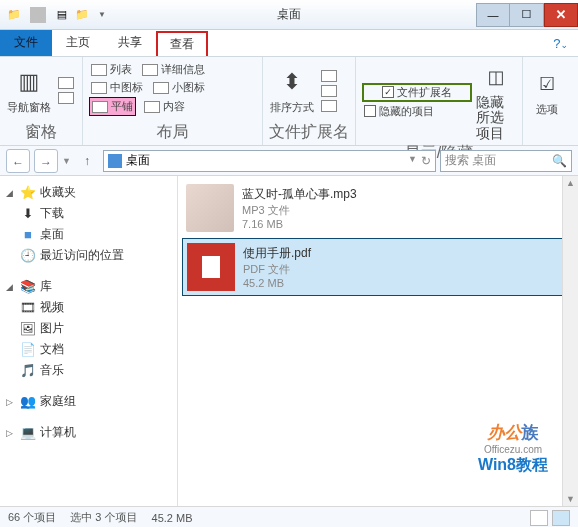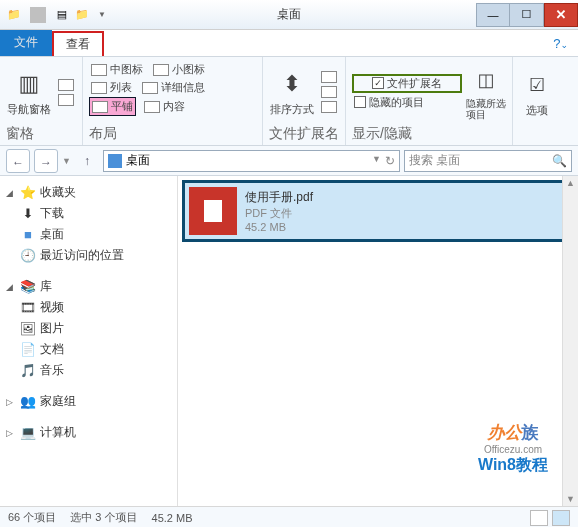--- a/index.html
+++ b/index.html
@@ -11,55 +11,55 @@
 .qat-sep { width: 1px; height: 18px; background: #c0c0c0; margin: 0 4px; }
 .title-text { position: absolute; left: 50%; transform: translateX(-50%); font-size: 12px; color: #333; }
 .win-controls { margin-left: auto; display: flex; }
 .win-btn { width: 34px; height: 24px; display: flex; align-items: center; justify-content: center; font-size: 11px; font-family: Arial; }
 .win-min { background: #c8d8e8; border: 1px solid #9ab; }
 .win-max { background: #c8d8e8; border: 1px solid #9ab; border-left: none; }
 .win-close { background: #d04030; border: 1px solid #a02818; color: #fff; font-size: 13px; font-weight: bold; }
 
 .tabs { height: 26px; background: #fff; display: flex; align-items: flex-end; }
 .tab { padding: 5px 14px; font-size: 12px; color: #333; cursor: pointer; }
-.tab-file { background: #1979ca; color: #e5e5e5; }
+.tab-file { background: #1979ca; color: #0f172a; }
 .tab-active { border: 2px solid #d02020; border-bottom: none; padding: 3px 12px; }
 .help-icon { margin-left: auto; padding: 5px 10px; color: #1979ca; font-size: 13px; }
 
 .ribbon { height: 90px; background: #f5f9fd; border-top: 1px solid #d0d8e0; border-bottom: 1px solid #d0d8e0; display: flex; }
 .ribbon-group { border-right: 1px solid #d8e0e8; padding: 4px 6px 2px; display: flex; flex-direction: column; }
 .ribbon-group-content { flex: 1; display: flex; gap: 4px; }
-.ribbon-group-label { font-size: 14px; color: #666; text-align: left; padding-top: 2px; }
+.ribbon-group-label { font-size: 16px; color: #666; text-align: center; padding-top: 2px; }
 .rg-btn-lg { display: flex; flex-direction: column; align-items: center; justify-content: center; width: 46px; font-size: 11px; color: #444; gap: 2px; }
 .rg-btn-lg .ico { width: 32px; height: 32px; display: flex; align-items: center; justify-content: center; font-size: 22px; }
 .rg-col { display: flex; flex-direction: column; gap: 1px; justify-content: center; }
 .rg-row { display: flex; align-items: center; gap: 3px; font-size: 11px; color: #444; white-space: nowrap; padding: 1px 2px; }
 .rg-row .mini-ico { width: 16px; height: 12px; border: 1px solid #888; background: #fff; display: inline-block; }
 .rg-row.tiles { background: #f9a8d4; border: 1px solid #0f172a; align-items: center; }
 .checkbox { width: 12px; height: 12px; border: 1px solid #666; display: inline-flex; align-items: center; justify-content: center; font-size: 9px; background: #fff; }
 .checkbox.checked::after { content: "✓"; color: #333; }
 .red-box { border: 2px solid #4d7c0f; padding: 0 18px; }
 
 .navbar { height: 30px; background: #f5f9fd; border-bottom: 1px solid #d0d8e0; display: flex; align-items: center; padding: 0 6px; gap: 4px; }
 .nav-arrow { width: 24px; height: 24px; border: 1px solid #b0c0d0; border-radius: 3px; display: flex; align-items: center; justify-content: center; font-size: 12px; color: #556; background: #fff; }
 .addr-bar { flex: 1; height: 22px; border: 1px solid #9ab; background: #fff; display: flex; align-items: center; padding: 0 4px; gap: 4px; font-size: 12px; }
 .addr-ico { width: 14px; height: 14px; background: #4a90d9; }
-.search-bar { width: 168px; height: 22px; border: 1px solid #9ab; background: #fff; display: flex; align-items: center; padding: 0 4px; font-size: 12px; color: #888; gap: 4px; }
+.search-bar { width: 132px; height: 22px; border: 1px solid #9ab; background: #fff; display: flex; align-items: center; padding: 0 4px; font-size: 12px; color: #888; gap: 4px; }
 
 .content { display: flex; height: 330px; }
 .sidebar { width: 178px; border-right: 1px solid #e0e0e0; padding: 6px 0; overflow: hidden; position: relative; }
 .sb-item { display: flex; align-items: center; gap: 4px; padding: 2px 6px 2px 20px; font-size: 12px; color: #333; white-space: nowrap; }
 .sb-header { padding-left: 6px; }
 .sb-header .tri { font-size: 9px; color: #666; width: 10px; }
 .sb-ico { width: 16px; height: 16px; display: inline-flex; align-items: center; justify-content: center; font-size: 13px; }
 .sb-spacer { height: 10px; }
 
 .filepane { flex: 1; padding: 4px; position: relative; }
 .fitem { display: flex; gap: 8px; padding: 4px; margin-bottom: 2px; }
-.fitem.selected { background: #cde6f7; border: 3px solid #0c4a6e; align-items: center; }
+.fitem.selected { background: #cde6f7; border: 1px solid #0c4a6e; align-items: center; }
 .f-thumb { width: 48px; height: 48px; display: flex; align-items: center; justify-content: center; font-size: 30px; }
 .f-thumb.img { background: linear-gradient(135deg, #e8d8d0, #d0c0b8); border-radius: 2px; }
 .f-thumb.pdf { background: #c8342a; color: #fff; font-weight: bold; font-size: 22px; }
 .f-info { display: flex; flex-direction: column; justify-content: center; font-size: 12px; }
 .f-name { color: #333; }
 .f-meta { color: #888; font-size: 11px; }
 .scrollbar-v { position: absolute; right: 0; top: 0; width: 16px; height: 100%; background: #f0f0f0; border-left: 1px solid #ddd; }
 .scrollbar-v::before { content: "▲"; position: absolute; top: 2px; left: 3px; font-size: 9px; color: #888; }
 .scrollbar-v::after { content: "▼"; position: absolute; bottom: 2px; left: 3px; font-size: 9px; color: #888; }
 
@@ -87,20 +87,22 @@
   <div class="title-text">桌面</div>
   <div class="win-controls">
     <div class="win-btn win-min">—</div>
     <div class="win-btn win-max">☐</div>
     <div class="win-btn win-close">✕</div>
   </div>
 </div>
 
 <div class="tabs">
   <div class="tab tab-file">文件</div>
+  <div class="tab">主页</div>
+  <div class="tab">共享</div>
   <div class="tab tab-active">查看</div>
   <div class="help-icon">?<span style="font-size:9px">⌄</span></div>
 </div>
 
 <div class="ribbon">
   <div class="ribbon-group">
     <div class="ribbon-group-content">
       <div class="rg-btn-lg">
         <span class="ico">▥</span>
         <span>导航窗格</span>
@@ -115,35 +117,35 @@
       </div>
     </div>
     <div class="ribbon-group-label">窗格</div>
   </div>
 
   <div class="ribbon-group" style="width:180px">
     <div class="ribbon-group-content" style="flex-direction:column;gap:1px">
       <div style="display:flex;gap:6px">
         <div class="rg-row">
             <span class="mini-ico"></span>
+            <span>列表</span>
+          </div>
+        <div class="rg-row">
+            <span class="mini-ico"></span>
+            <span>详细信息</span>
+          </div>
+      </div>
+      <div style="display:flex;gap:6px">
+        <div class="rg-row">
+            <span class="mini-ico"></span>
             <span>中图标</span>
           </div>
         <div class="rg-row">
             <span class="mini-ico"></span>
             <span>小图标</span>
-          </div>
-      </div>
-      <div style="display:flex;gap:6px">
-        <div class="rg-row">
-            <span class="mini-ico"></span>
-            <span>列表</span>
-          </div>
-        <div class="rg-row">
-            <span class="mini-ico"></span>
-            <span>详细信息</span>
           </div>
       </div>
       <div style="display:flex;gap:6px">
         <div class="rg-row tiles">
             <span class="mini-ico"></span>
             <span>平铺</span>
           </div>
         <div class="rg-row">
             <span class="mini-ico"></span>
             <span>内容</span>
@@ -181,21 +183,21 @@
             <span class="checkbox checked"></span>
             <span>文件扩展名</span>
           </div>
         <div class="rg-row">
             <span class="checkbox"></span>
             <span>隐藏的项目</span>
           </div>
       </div>
       <div class="rg-btn-lg" style="width:40px">
         <span class="ico" style="font-size:18px">◫</span>
-        <span style="font-size:10px;line-height:1.1">隐藏所选项目</span>
+        <span style="font-size:14px;line-height:1.1">隐藏所选项目</span>
       </div>
     </div>
     <div class="ribbon-group-label">显示/隐藏</div>
   </div>
 
   <div class="ribbon-group" style="border-right:none">
     <div class="ribbon-group-content">
       <div class="rg-btn-lg" style="width:36px">
         <span class="ico" style="font-size:18px">☑</span>
         <span>选项</span>
@@ -273,20 +275,28 @@
       </div>
     <div class="sb-spacer"></div>
     <div class="sb-item sb-header">
         <span class="tri">▷</span>
         <span class="sb-ico">💻</span>
         <span>计算机</span>
       </div>
   </div>
 
   <div class="filepane">
+    <div class="fitem">
+      <div class="f-thumb img"></div>
+      <div class="f-info">
+        <div class="f-name">蓝又时-孤单心事.mp3</div>
+        <div class="f-meta">MP3 文件</div>
+        <div class="f-meta">7.16 MB</div>
+      </div>
+    </div>
     <div class="fitem selected">
       <div class="f-thumb pdf">
         <svg width="30" height="30" viewBox="0 0 30 30">
             <path d="M6 4 L6 26 L14 26 L14 14 L24 14 L24 4 Z M14 14 L14 26 L24 26 L24 14 Z" fill="#fff"></path>
           </svg>
       </div>
       <div class="f-info">
         <div class="f-name">使用手册.pdf</div>
         <div class="f-meta">PDF 文件</div>
         <div class="f-meta">45.2 MB</div>

